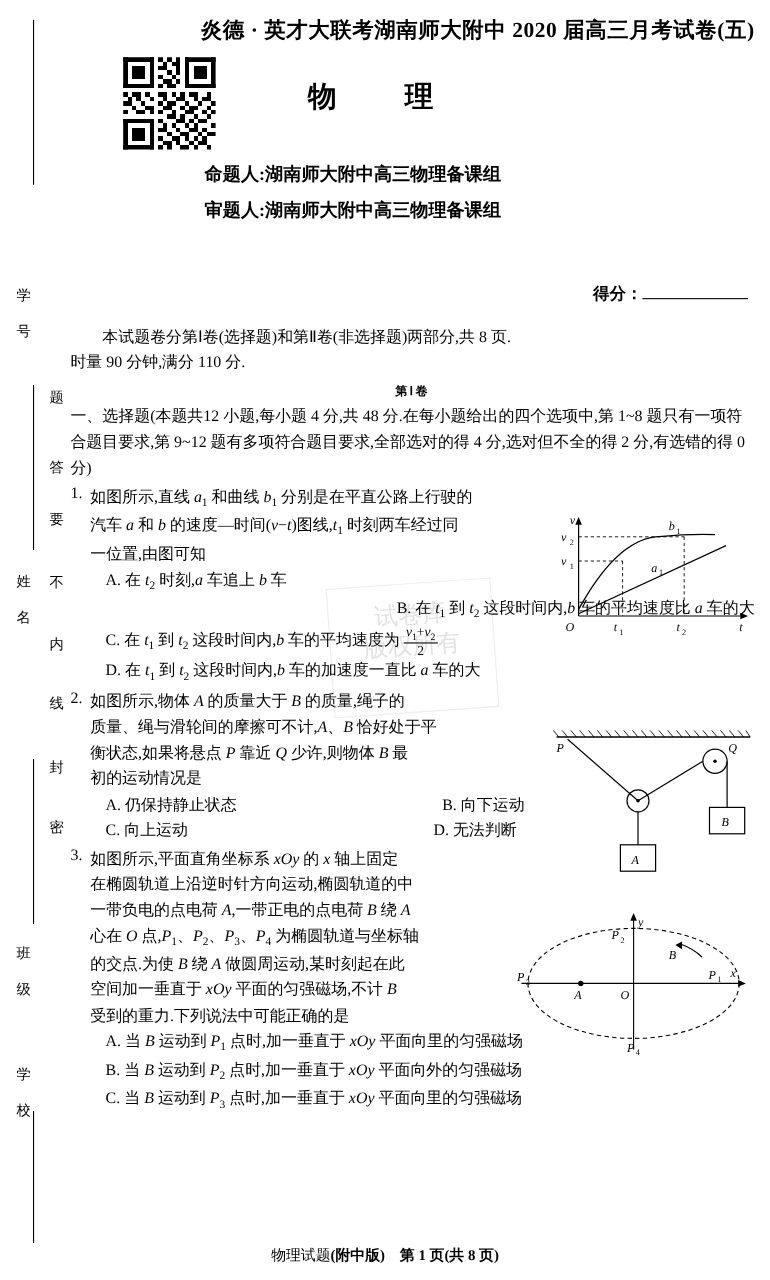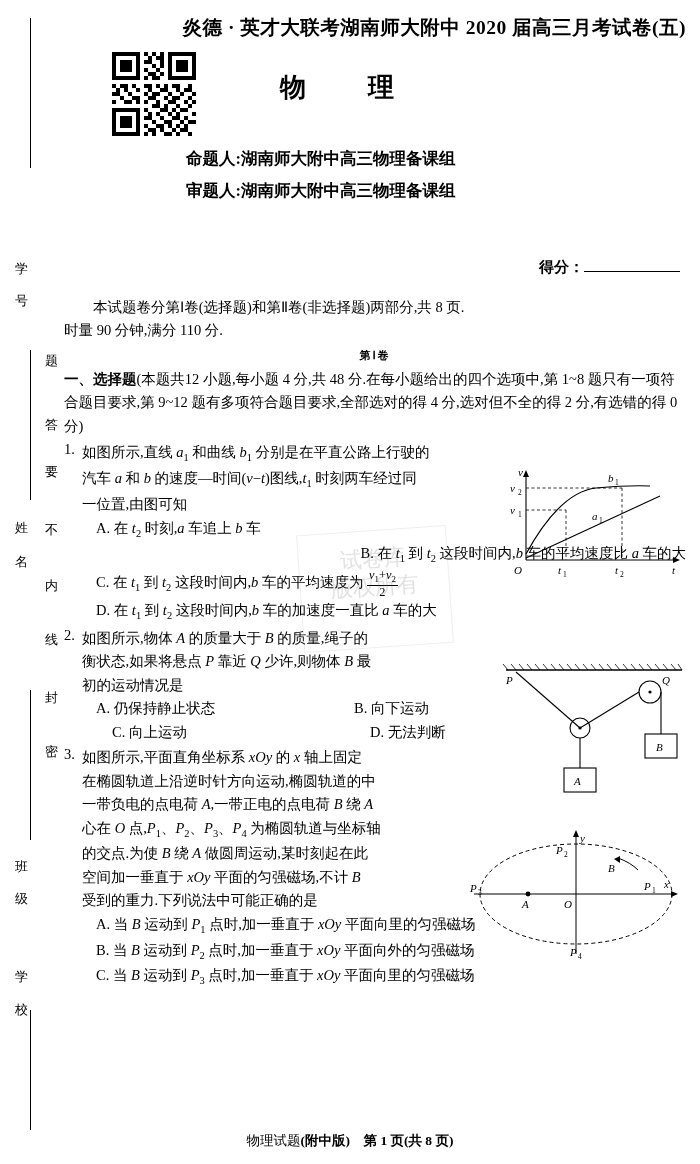--- a/index.html
+++ b/index.html
@@ -58,21 +58,21 @@
   .score .ul{display:inline-block;width:96px;border-bottom:1px solid #000;}
 
   
   .content{position:absolute;left:64px;top:296px;width:622px;}
   p{margin:0;font-size:14.5px;line-height:1.62;}
   .indent{text-indent:2em;}
   .vol{
     text-align:center;font-size:11px;font-weight:bold;
     margin:5px 0 5px 0;letter-spacing:2px;
   }
-  .sect-title{font-weight:bold;}
+  .sect-title{font-weight:normal;}
   .q{position:relative;margin-top:2px;}
   .q-num{position:absolute;left:0;top:0;width:18px;font-size:14.5px;}
   .q-body{padding-left:18px;}
   .opt-row{display:flex;}
   .opt-row>div{font-size:14.5px;line-height:1.62;}
   .opt-a{width:258px;}
   sub{font-size:0.72em;}
   i{font-family:"Liberation Serif",serif;font-style:italic;}
 
   .frac{display:inline-block;vertical-align:middle;text-align:center;font-size:0.85em;line-height:1.05;}
@@ -260,27 +260,28 @@
         <p style="margin-left:14px;text-align:right;">B. 在 <i>t</i><sub>1</sub> 到 <i>t</i><sub>2</sub> 这段时间内,<i>b</i> 车的平均速度比 <i>a</i> 车的大</p>
         <p style="margin-left:14px;line-height:2.0;">C. 在 <i>t</i><sub>1</sub> 到 <i>t</i><sub>2</sub> 这段时间内,<i>b</i> 车的平均速度为 <span class="frac"><span class="num"><i>v</i><sub>1</sub>+<i>v</i><sub>2</sub></span><span class="den">2</span></span></p>
         <p style="margin-left:14px;">D. 在 <i>t</i><sub>1</sub> 到 <i>t</i><sub>2</sub> 这段时间内,<i>b</i> 车的加速度一直比 <i>a</i> 车的大</p>
       </div>
     </div>
 
     <div class="q" style="margin-top:2px;">
       <div class="q-num">2.</div>
       <div class="q-body">
         <p style="width:412px;">如图所示,物体 <i>A</i> 的质量大于 <i>B</i> 的质量,绳子的</p>
+        <p style="width:412px;">质量、绳与滑轮间的摩擦可不计,<i>A</i>、<i>B</i> 恰好处于平</p>
         <p style="width:412px;">衡状态,如果将悬点 <i>P</i> 靠近 <i>Q</i> 少许,则物体 <i>B</i> 最</p>
         <p style="width:412px;">初的运动情况是</p>
-        <div class="opt-row" style="margin-left:14px;">
+        <div class="opt-row" style="margin-left:14px;gap:48px;">
           <div class="opt-a">A. 仍保持静止状态</div>
           <div>B. 向下运动</div>
         </div>
-        <div class="opt-row" style="margin-left:30px;">
+        <div class="opt-row" style="margin-left:14px;gap:40px;">
           <div class="opt-a">C. 向上运动</div>
           <div>D. 无法判断</div>
         </div>
       </div>
     </div>
 
     <div class="q" style="margin-top:2px;">
       <div class="q-num">3.</div>
       <div class="q-body">
         <p style="width:400px;">如图所示,平面直角坐标系 <i>xOy</i> 的 <i>x</i> 轴上固定</p>

